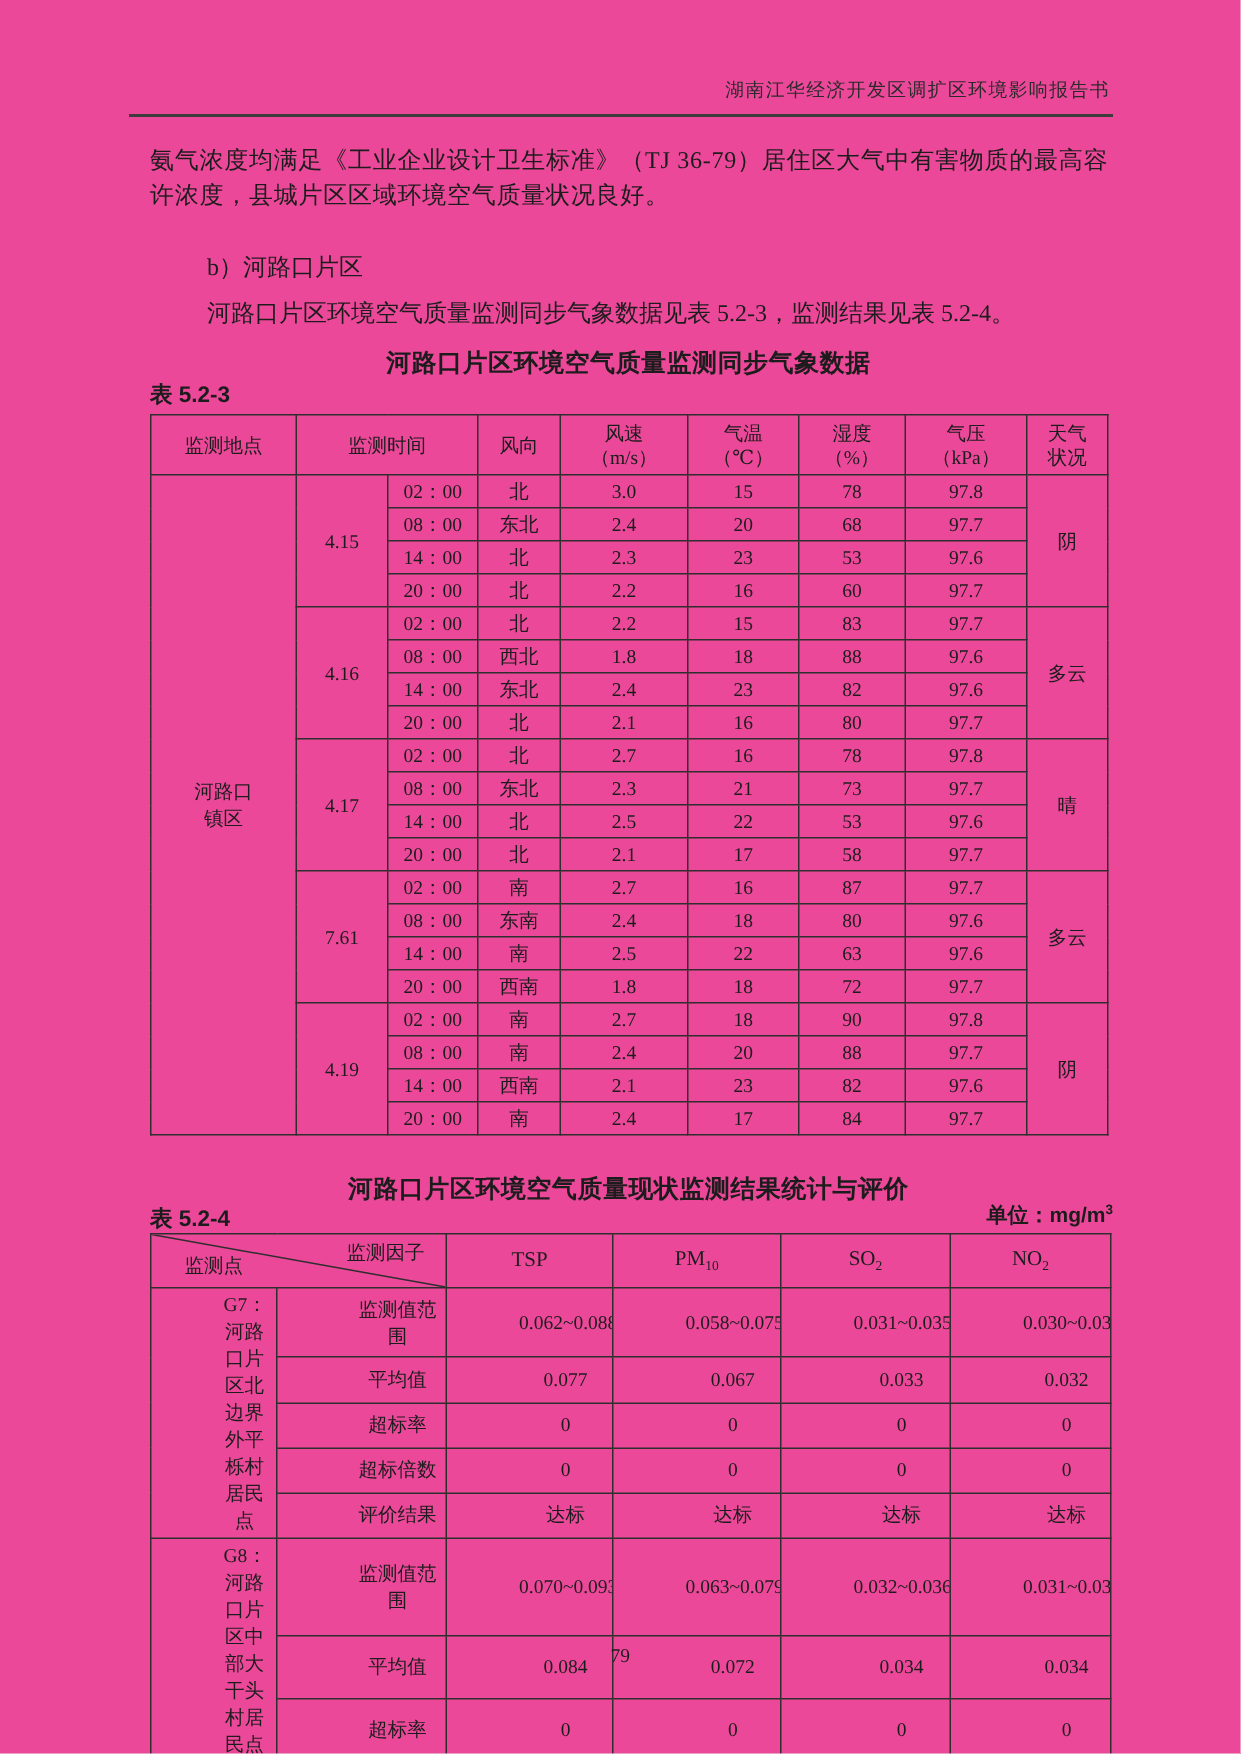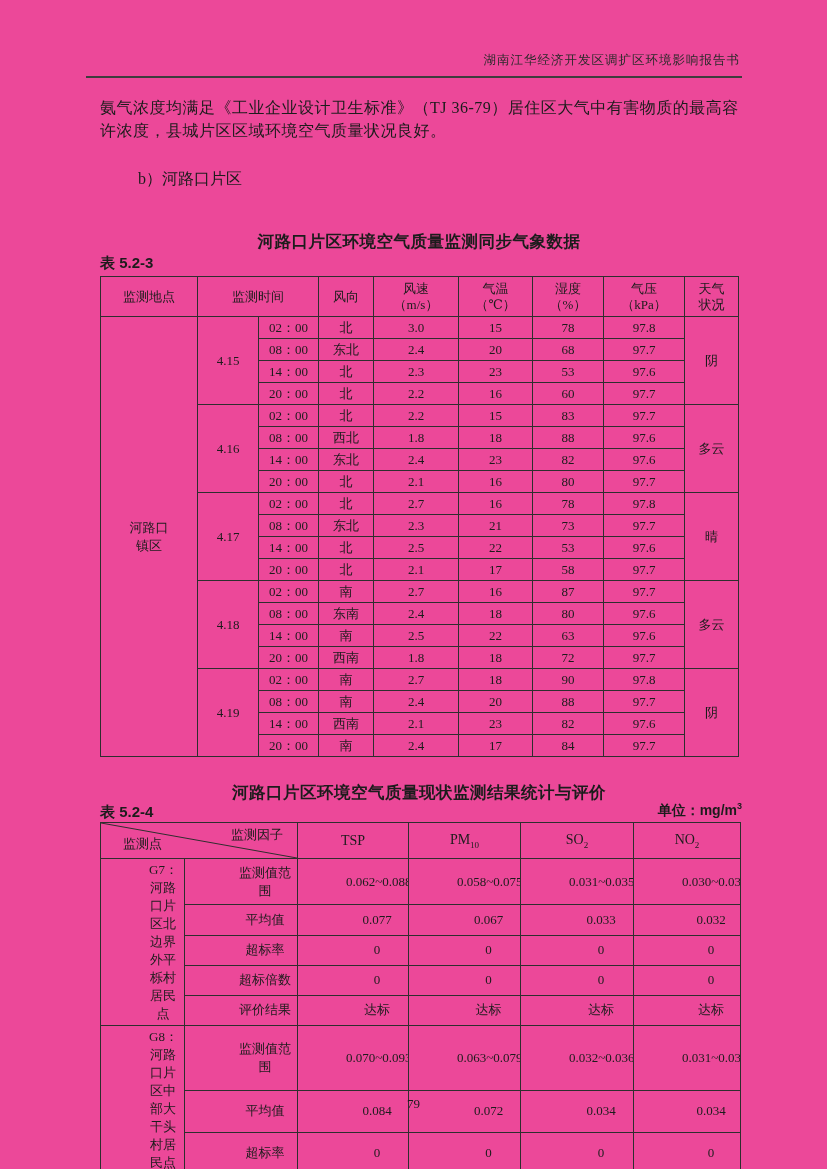--- a/index.html
+++ b/index.html
@@ -75,20 +75,21 @@
 </head>
 <body>
 
 <div class="page">
 
   <div class="doc-header">湖南江华经济开发区调扩区环境影响报告书</div>
   <div class="header-rule"></div>
 
   <p class="body-para para1">氨气浓度均满足《工业企业设计卫生标准》（TJ 36-79）居住区大气中有害物质的最高容许浓度，县城片区区域环境空气质量状况良好。</p>
   <p class="body-para para2">b）河路口片区</p>
+  <p class="body-para para3">河路口片区环境空气质量监测同步气象数据见表 5.2-3，监测结果见表 5.2-4。</p>
 
   <div class="tbl-title t1-title">河路口片区环境空气质量监测同步气象数据</div>
   <div class="tbl-label t1-label">表 5.2-3</div>
 
   <table class="met-table">
     <colgroup>
       <col style="width:97px">
         <col style="width:61px">
         <col style="width:60px">
       <col style="width:55px">
@@ -208,21 +209,21 @@
         </tr>
         <tr>
           <td>20：00</td>
           <td>北</td>
           <td>2.1</td>
           <td>17</td>
           <td>58</td>
           <td>97.7</td>
         </tr>
         <tr>
-          <td rowspan="4">4.18</td>
+          <td rowspan="4">7.61</td>
           <td>02：00</td>
           <td>南</td>
           <td>2.7</td>
           <td>16</td>
           <td>87</td>
           <td>97.7</td>
           <td rowspan="4">多云</td>
         </tr>
         <tr>
           <td>08：00</td>

